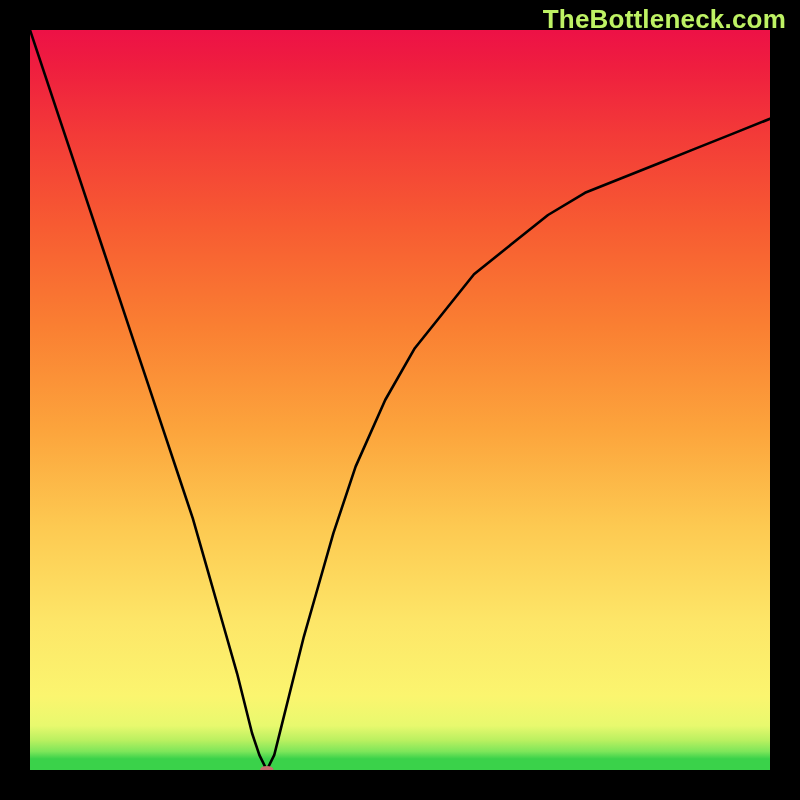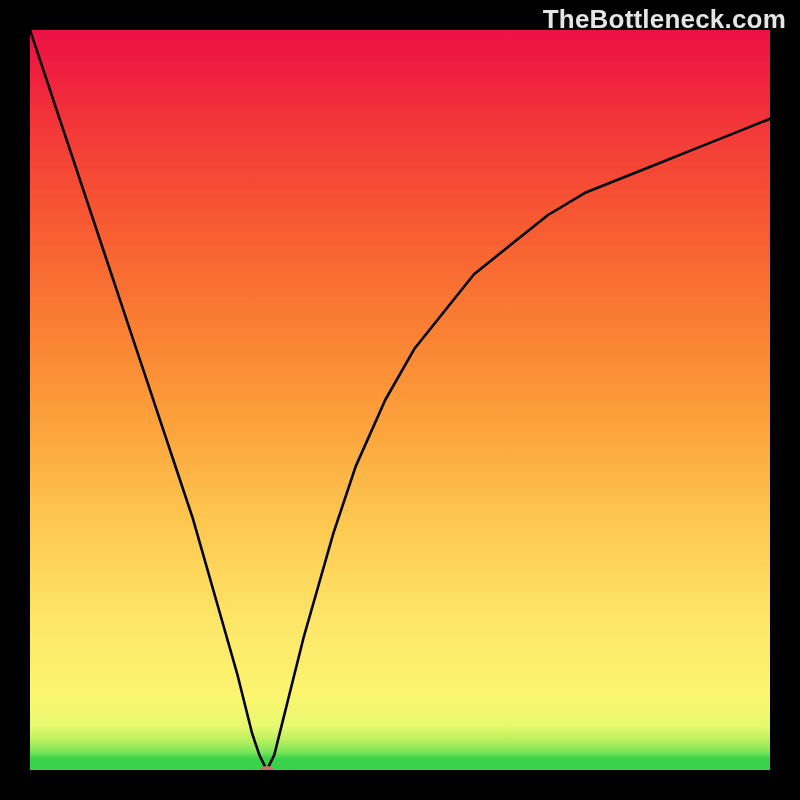--- a/index.html
+++ b/index.html
@@ -14,21 +14,21 @@
   .outer {
     position: relative;
     width: 800px;
     height: 800px;
     background: #000000;
   }
   .watermark {
     position: absolute;
     top: 4px;
     right: 14px;
-    color: #e5e5e5;
+    color: #bef264;
     font-size: 26px;
     font-weight: 600;
     letter-spacing: 0.2px;
     z-index: 10;
   }
   svg.plot {
     position: absolute;
     left: 30px;
     top: 30px;
     width: 740px;

